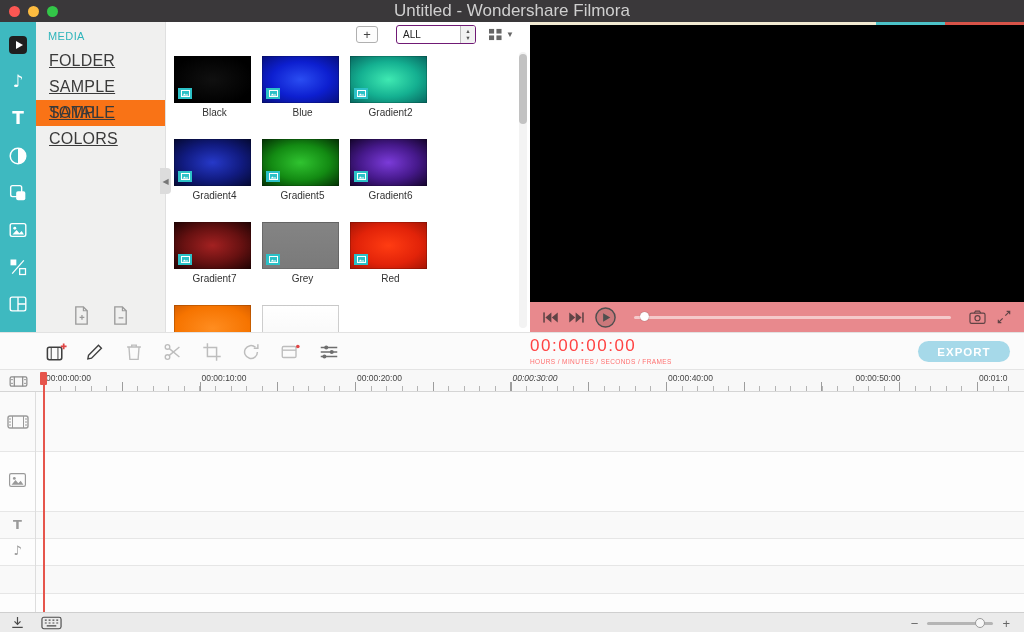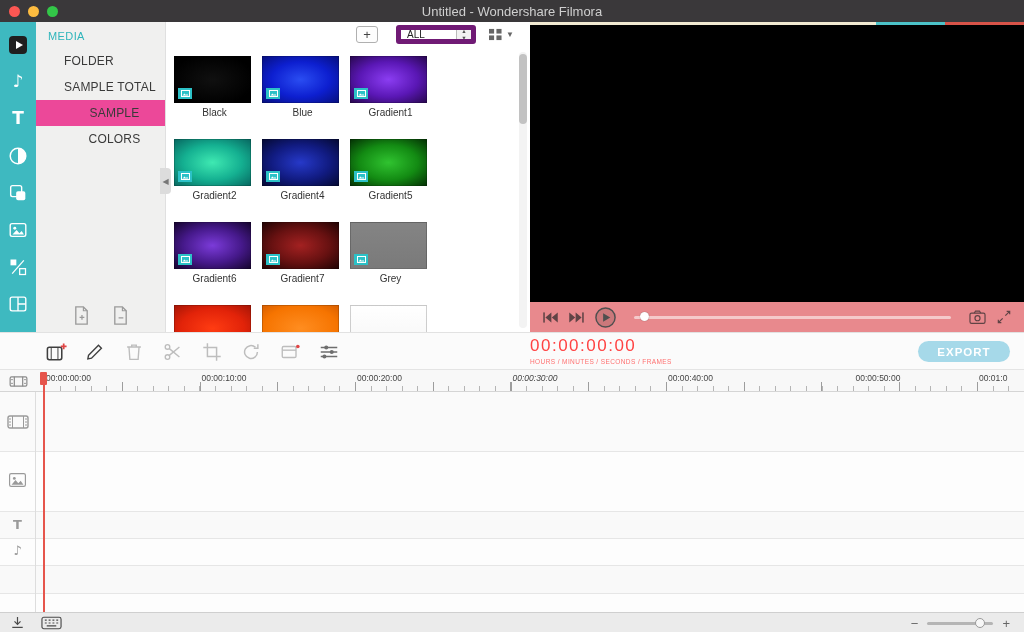--- a/index.html
+++ b/index.html
@@ -1,41 +1,41 @@
 <!DOCTYPE html>
 <html><head>
 <meta charset="utf-8">
 <style>
   html,body{margin:0;padding:0;background:#666;}
   .app{position:relative;width:1024px;height:632px;background:#fff;font-family:"Liberation Sans",sans-serif;overflow:hidden;}
   svg{display:block;}
 
   
   .titlebar{position:absolute;top:0;left:0;width:100%;height:22px;background:#3a383a;display:flex;align-items:center;justify-content:center;}
-  .titlebar .title{color:#cfcfcf;font-size:13px;}
+  .titlebar .title{color:#cfcfcf;font-size:17px;}
   .lights{position:absolute;left:9px;top:6px;display:flex;gap:8px;}
   .light{width:11px;height:11px;border-radius:50%;}
   .light.red{background:#fc5753;}.light.yellow{background:#fdbc40;}.light.green{background:#33c748;}
 
   
   .upper{position:absolute;top:22px;left:0;width:1024px;height:310px;display:flex;}
   .iconbar{width:36px;background:#3eb9c0;display:flex;flex-direction:column;align-items:center;padding-top:4px;box-sizing:border-box;}
   .sideicon{width:36px;height:37px;display:flex;align-items:center;justify-content:center;color:#fff;cursor:pointer;}
   .glyph{font-family:"DejaVu Sans",sans-serif;font-size:17px;color:#fff;line-height:1;}
   .glyph.t{font-size:17px;font-weight:bold;}
 
   .medianav{width:130px;background:#f0f0ef;position:relative;box-sizing:border-box;border-right:1px solid #e0e0e0;}
   .medianav .hdr{color:#2eb5bb;font-size:11px;letter-spacing:.4px;padding:8px 0 6px 12px;}
-  .nav-item{height:26px;line-height:26px;padding-left:28px;font-size:12px;color:#3a3a3a;letter-spacing:.2px;}
-  .nav-item.selected{background:#ec4899;text-align:center;}
+  .nav-item{height:26px;line-height:26px;padding-left:13px;font-size:16px;color:#3a3a3a;letter-spacing:.2px;text-decoration:underline;}
+  .nav-item.selected{background:#f97316;}
   .nav-bottom{position:absolute;bottom:6px;left:0;width:100%;display:flex;justify-content:center;gap:20px;}
 
   .library{flex:1;background:#fff;position:relative;}
   .plus-btn{position:absolute;left:190px;top:4px;width:22px;height:17px;border:1px solid #b0b0b0;border-radius:3px;background:#fdfdfd;font-size:13px;line-height:15px;text-align:center;color:#444;box-sizing:border-box;}
-  .filter{position:absolute;left:230px;top:3px;width:80px;height:19px;border:5px solid #701a75;border-radius:3px;background:#fff;display:flex;align-items:center;box-sizing:border-box;overflow:hidden;}
+  .filter{position:absolute;left:230px;top:3px;width:80px;height:19px;border:1px solid #701a75;border-radius:3px;background:#fff;display:flex;align-items:center;box-sizing:border-box;overflow:hidden;}
   .filter .val{flex:1;font-size:10px;padding-left:6px;color:#222;}
   .filter .stepper{width:14px;height:100%;border-left:1px solid #bbb;display:flex;flex-direction:column;align-items:center;justify-content:center;font-size:5.5px;color:#555;gap:1px;background:#f2f2f2;}
   .viewbtn{position:absolute;left:322px;top:6px;display:flex;align-items:center;gap:3px;color:#555;}
   .viewbtn .caret{font-size:8px;color:#666;}
 
   .grid{position:absolute;left:8px;top:34px;width:330px;bottom:0;display:flex;flex-wrap:wrap;gap:20px 7px;overflow:hidden;align-content:flex-start;}
   .gitem{width:81px;}
   .gthumb{width:77px;height:47px;position:relative;border:1px solid rgba(0,0,0,.18);box-sizing:border-box;}
   .gbadge{position:absolute;left:3px;bottom:3px;width:14px;height:11px;background:#2cc1c7;display:flex;align-items:center;justify-content:center;}
   .glabel{text-align:center;font-size:10px;color:#333;margin-top:4px;height:12px;}
@@ -220,31 +220,20 @@
       <span class="gbadge">
         <svg width="9" height="7" viewBox="0 0 9 7">
                   <rect x="0.5" y="0.5" width="8" height="6" fill="none" stroke="#fff" stroke-width="1"></rect>
                   <path d="M1.5 5.5l2-2 1.5 1.5 1-1 1.5 1.5z" fill="#fff"></path>
                 </svg>
       </span>
     </div>
     <div class="glabel">Blue</div>
   </div>
           <div class="gitem">
-    <div class="gthumb" style="background: radial-gradient(rgb(139, 61, 242) 0%, rgb(90, 23, 181) 55%, rgb(42, 8, 83) 100%);">
-      <span class="gbadge">
-        <svg width="9" height="7" viewBox="0 0 9 7">
-                  <rect x="0.5" y="0.5" width="8" height="6" fill="none" stroke="#fff" stroke-width="1"></rect>
-                  <path d="M1.5 5.5l2-2 1.5 1.5 1-1 1.5 1.5z" fill="#fff"></path>
-                </svg>
-      </span>
-    </div>
-    <div class="glabel">Gradient1</div>
-  </div>
-          <div class="gitem">
     <div class="gthumb" style="background: radial-gradient(rgb(63, 233, 178) 0%, rgb(20, 176, 145) 55%, rgb(8, 107, 99) 100%);">
       <span class="gbadge">
         <svg width="9" height="7" viewBox="0 0 9 7">
                   <rect x="0.5" y="0.5" width="8" height="6" fill="none" stroke="#fff" stroke-width="1"></rect>
                   <path d="M1.5 5.5l2-2 1.5 1.5 1-1 1.5 1.5z" fill="#fff"></path>
                 </svg>
       </span>
     </div>
     <div class="glabel">Gradient2</div>
   </div>

